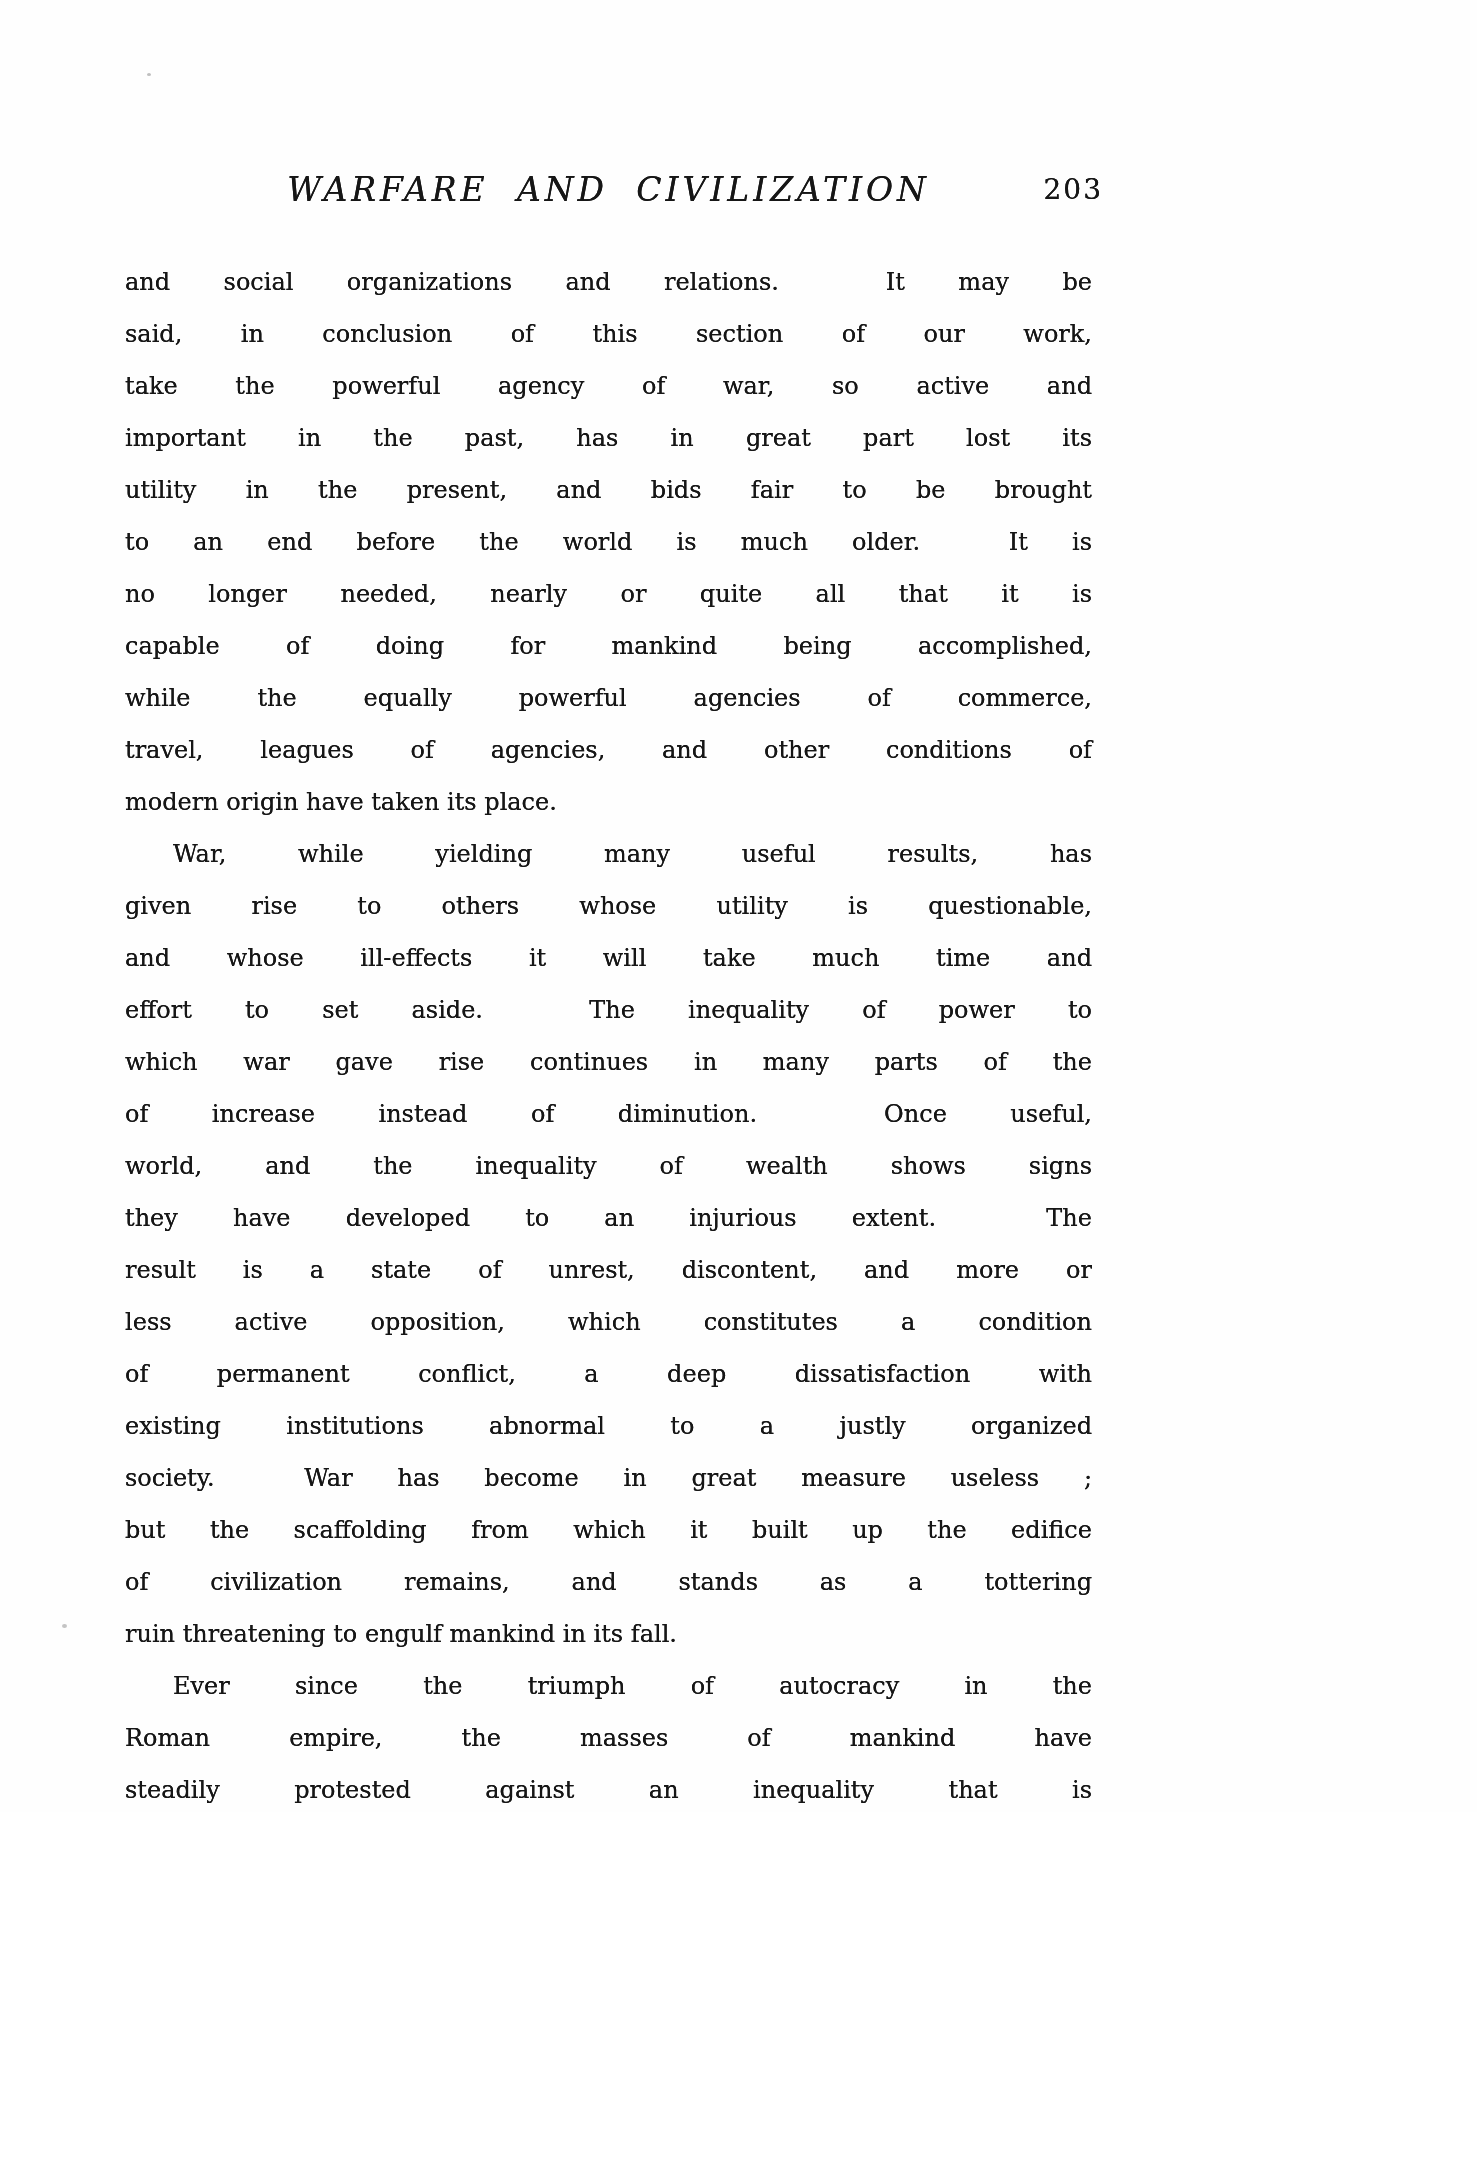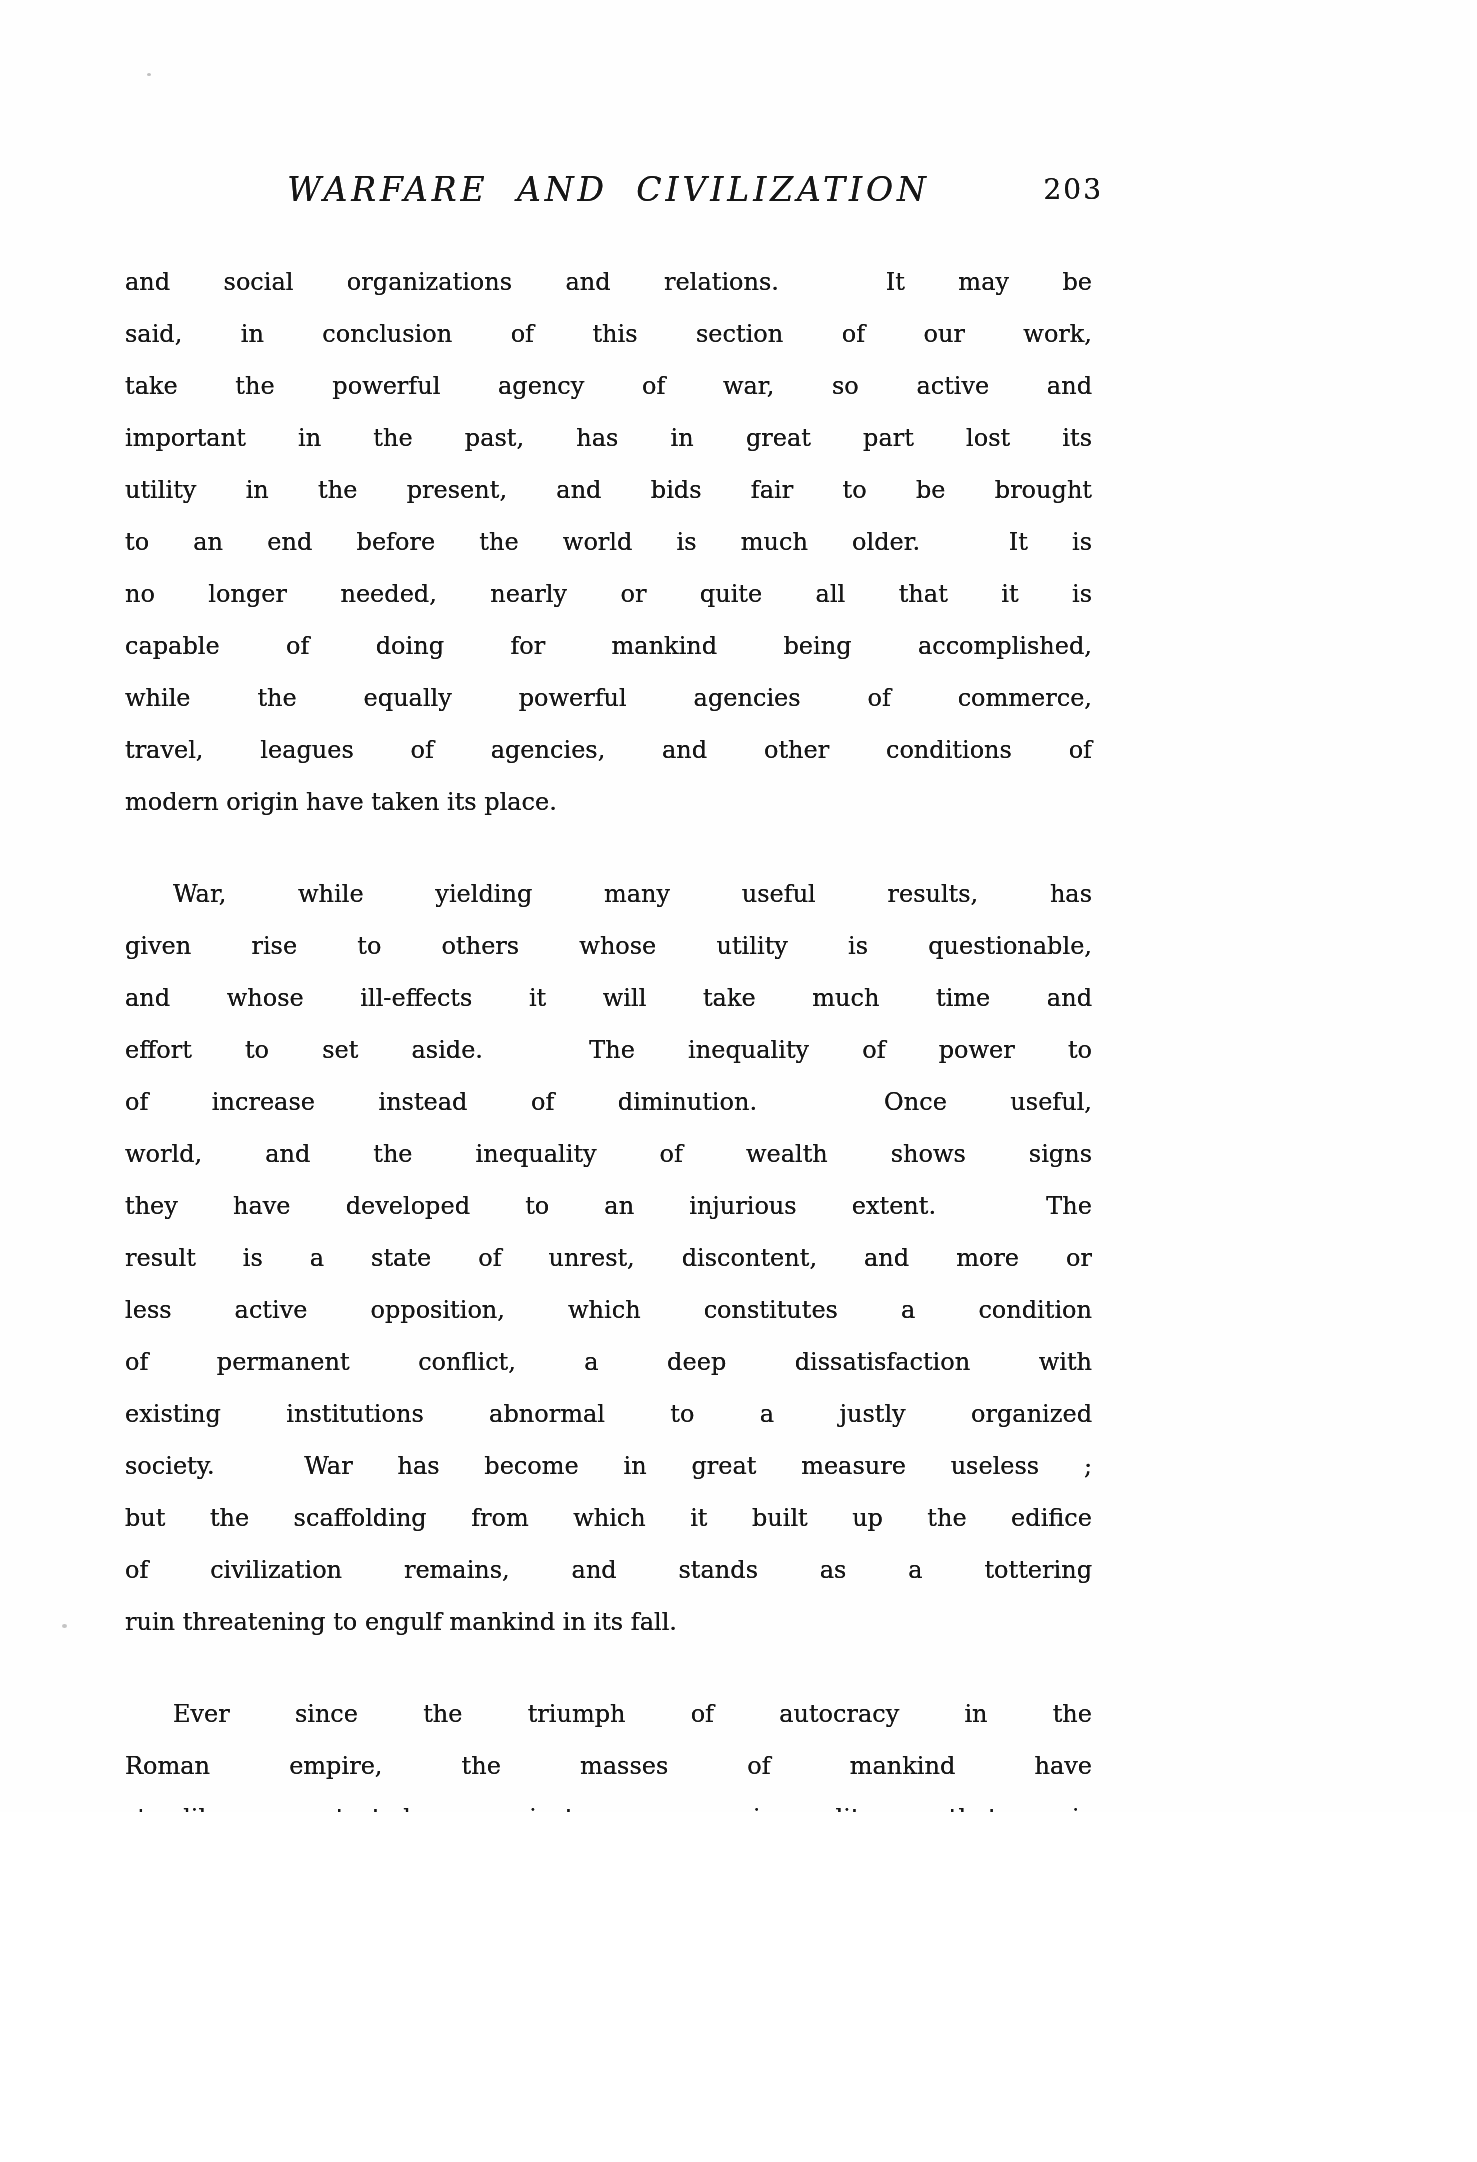--- a/index.html
+++ b/index.html
@@ -54,21 +54,20 @@
     line-height: 52px;
     font-size: 24px;
     text-align: justify;
     text-align-last: justify;
     white-space: normal;
     overflow: visible;
     text-shadow: 0 0 0.45px currentColor;
   }
   .line.indent {
     padding-left: 48px;
-    margin-top: 40px;
   }
   .line.para-end {
     text-align-last: left;
   }
   .speck {
     position: absolute;
     background: #8a8a8a;
     border-radius: 50%;
   }
 </style>
@@ -91,20 +90,21 @@
       <div class="line">to an end before the world is much older.&nbsp; It is</div>
       <div class="line">no longer needed, nearly or quite all that it is</div>
       <div class="line">capable of doing for mankind being accomplished,</div>
       <div class="line">while the equally powerful agencies of commerce,</div>
       <div class="line">travel, leagues of agencies, and other conditions of</div>
       <div class="line para-end">modern origin have taken its place.</div>
       <div class="line indent">War, while yielding many useful results, has</div>
       <div class="line">given rise to others whose utility is questionable,</div>
       <div class="line">and whose ill-effects it will take much time and</div>
       <div class="line">effort to set aside.&nbsp; The inequality of power to</div>
+      <div class="line">which war gave rise continues in many parts of the</div>
       <div class="line">of increase instead of diminution.&nbsp; Once useful,</div>
       <div class="line">world, and the inequality of wealth shows signs</div>
       <div class="line">they have developed to an injurious extent.&nbsp; The</div>
       <div class="line">result is a state of unrest, discontent, and more or</div>
       <div class="line">less active opposition, which constitutes a condition</div>
       <div class="line">of permanent conflict, a deep dissatisfaction with</div>
       <div class="line">existing institutions abnormal to a justly organized</div>
       <div class="line">society.&nbsp; War has become in great measure useless&nbsp;;</div>
       <div class="line">but the scaffolding from which it built up the edifice</div>
       <div class="line">of civilization remains, and stands as a tottering</div>

